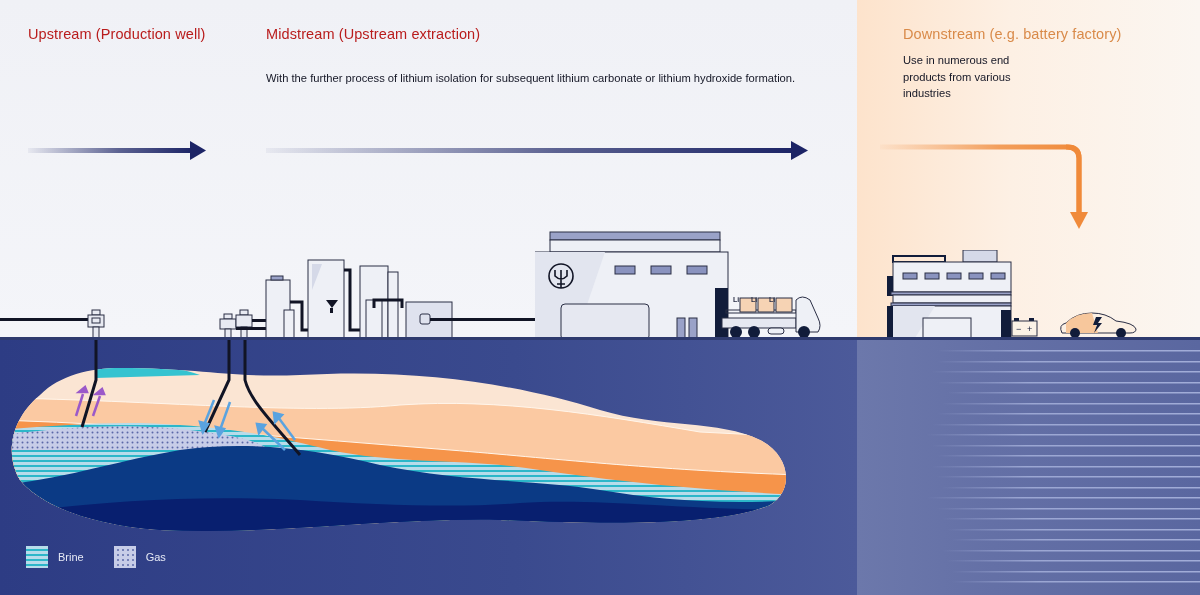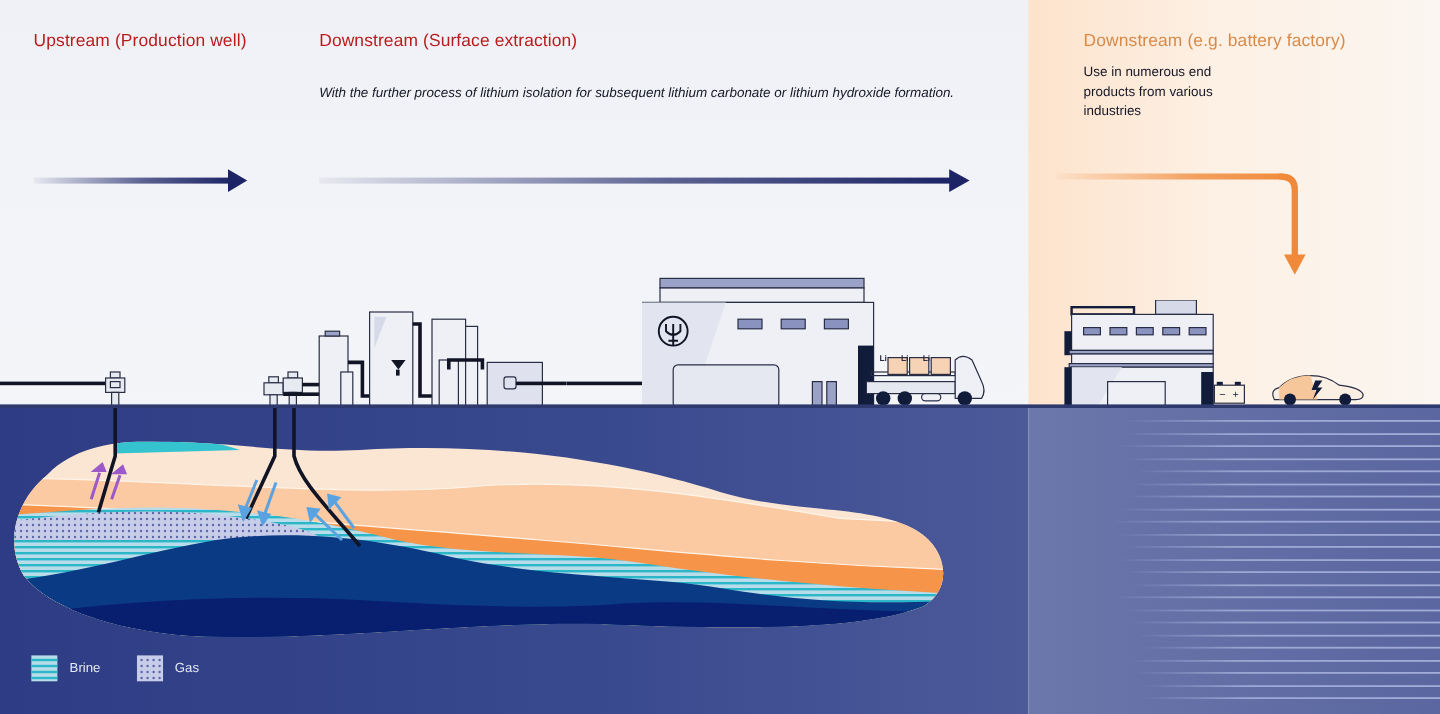--- a/index.html
+++ b/index.html
@@ -2,21 +2,21 @@
 <html><head>
 <meta charset="utf-8">
 <style>
   html, body { margin: 0; padding: 0; }
   body { width: 1200px; height: 595px; overflow: hidden; position: relative; background: #f1f2f7; font-family: "Liberation Sans", sans-serif; }
   .sky { position: absolute; left: 0; top: 0; width: 1200px; height: 338px; background: linear-gradient(180deg, #f0f1f6 0%, #f4f5f9 100%); }
   .downstream-bg { position: absolute; left: 857px; top: 0; width: 343px; height: 595px; background: linear-gradient(90deg, #fde3cc 0%, #fdf0e4 45%, #fbf6f1 100%); }
   .section { position: absolute; top: 26px; }
   .section h2 { margin: 0 0 10px 0; font-size: 14.5px; font-weight: normal; color: #b91c1c; letter-spacing: 0.1px; }
   .section p { margin: 0; font-size: 11.2px; line-height: 16.5px; color: #151726; }
-  .section p.italic { font-style: italic; margin-top: 28px; }
+  .section p.italic { margin-top: 28px; }
   #upstream { left: 28px; width: 200px; }
   #midstream { left: 266px; width: 545px; }
   #downstream { left: 883px; width: 240px; margin-left: 20px; }
   #downstream h2 { color: #d98a49; }
   .ground-line { position: absolute; left: 0; top: 337px; width: 1200px; height: 3px; background: #2e3a6e; }
   .underground { position: absolute; left: 0; top: 340px; width: 857px; height: 255px; background: linear-gradient(90deg, #2d3c84 0%, #3a4a8e 60%, #4c5a9a 100%); }
   .underground-right { position: absolute; left: 857px; top: 340px; width: 343px; height: 255px; background: linear-gradient(90deg, #6c78ab 0%, #6470a6 40%, #5a67a0 100%); }
   .legend { position: absolute; left: 26px; top: 546px; display: flex; align-items: center; gap: 8px; }
   .legend-item { display: flex; align-items: center; gap: 10px; margin-right: 22px; text-align: right; }
   .legend-label { color: #e6e9f5; font-size: 11px; }
@@ -26,21 +26,21 @@
 </head>
 <body>
 
 <div class="sky"></div>
 <div class="downstream-bg"></div>
 
 <div class="section" id="upstream">
   <h2>Upstream (Production well)</h2>
 </div>
 <div class="section" id="midstream">
-  <h2>Downstream (Surface extraction)</h2>
+  <h2>Midstream (Upstream extraction)</h2>
   <p class="italic">With the further process of lithium isolation for subsequent lithium carbonate or lithium hydroxide formation.</p>
 </div>
 <div class="section" id="downstream">
   <h2>Downstream (e.g. battery factory)</h2>
   <p style="width:135px">Use in numerous end products from various industries</p>
 </div>
 
 <svg class="abs" style="left:0;top:130px" width="1200" height="110">
   <defs>
     <linearGradient id="navyGrad" x1="0" x2="1" y1="0" y2="0">

